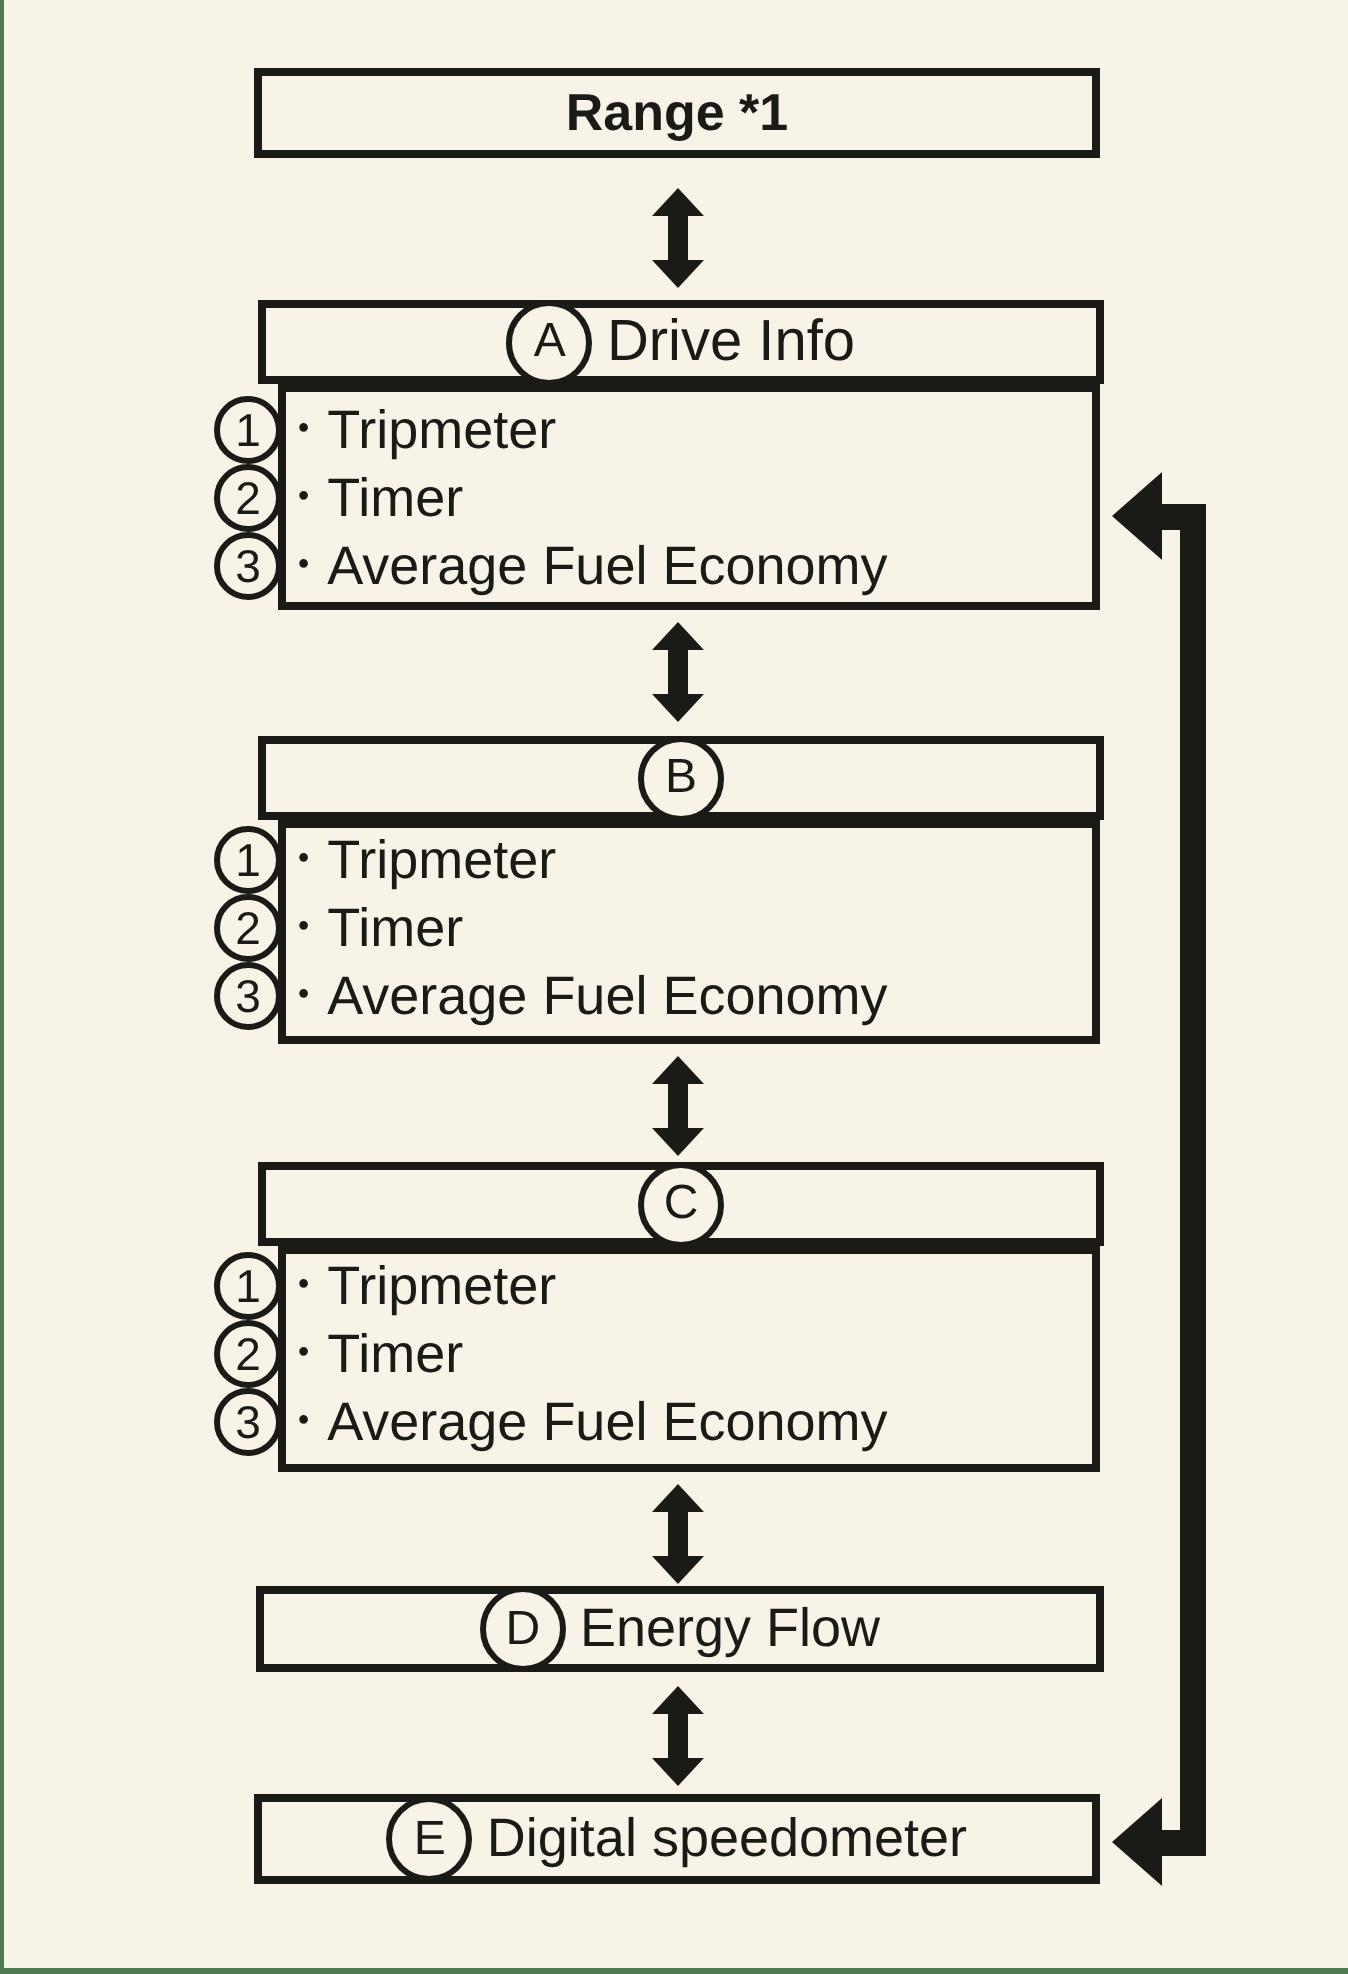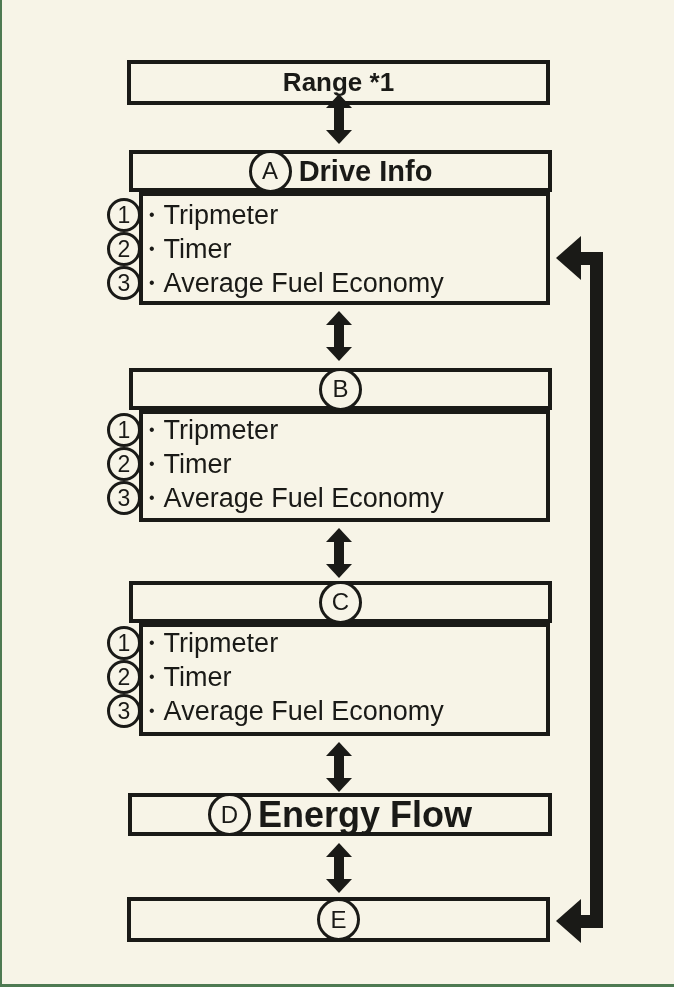--- a/index.html
+++ b/index.html
@@ -20,22 +20,22 @@
     color:var(--ink);
   }
   .box{
     position:absolute;
     box-sizing:border-box;
     border:4px solid var(--ink);
     background:var(--bg);
     display:flex;align-items:center;justify-content:center;
   }
   .box .gap{display:flex;align-items:center;gap:7px;}
-  .title-bold{font-size:29px;font-weight:bold;letter-spacing:0px;}
-  .title-reg{font-size:36px;font-weight:bold;}
+  .title-bold{font-size:29px;font-weight:normal;letter-spacing:0px;}
+  .title-reg{font-size:27px;font-weight:normal;}
   .range-label{font-size:26px;font-weight:bold;}
   
   .cletter{
     width:37px;height:37px;flex:0 0 auto;
     border:3px solid var(--ink);border-radius:50%;
     background:var(--bg);
     display:flex;align-items:center;justify-content:center;
     font-size:24px;font-weight:normal;line-height:1;
   }
   
@@ -68,21 +68,21 @@
   .loop-h{position:absolute;left:577px;width:24px;height:13px;background:var(--ink);}
   .larrow{position:absolute;width:0;height:0;
     border-top:22px solid transparent;border-bottom:22px solid transparent;
     border-right:25px solid var(--ink);}
 </style>
 </head>
 <body>
 
 <div class="page">
 
-  <div class="box" style="left:125px;top:60px;width:423px;height:45px;">
+  <div class="box" style="left:125px;top:34px;width:423px;height:45px;">
     <span class="range-label">Range *1</span>
   </div>
 
   <div class="varrow" style="left:324px;top:94px;">
     <div class="head-up"></div>
     <div class="shaft"></div>
     <div class="head-down"></div>
   </div>
 
   <div class="box" style="left:127px;top:150px;width:423px;height:42px;z-index:2;">
@@ -179,20 +179,21 @@
 
   <div class="varrow" style="left:324px;top:843px;">
     <div class="head-up"></div>
     <div class="shaft"></div>
     <div class="head-down"></div>
   </div>
 
   <div class="box" style="left:125px;top:897px;width:423px;height:45px;">
     <div class="gap">
       <span class="cletter">E</span>
+      <span class="title-reg">Digital speedometer</span>
     </div>
   </div>
 
   <div class="loop-v"></div>
   <div class="loop-h" style="top:252px;"></div>
   <div class="loop-h" style="top:915px;"></div>
   <div class="larrow" style="left:554px;top:236px;"></div>
   <div class="larrow" style="left:554px;top:899px;"></div>
 
 </div>

